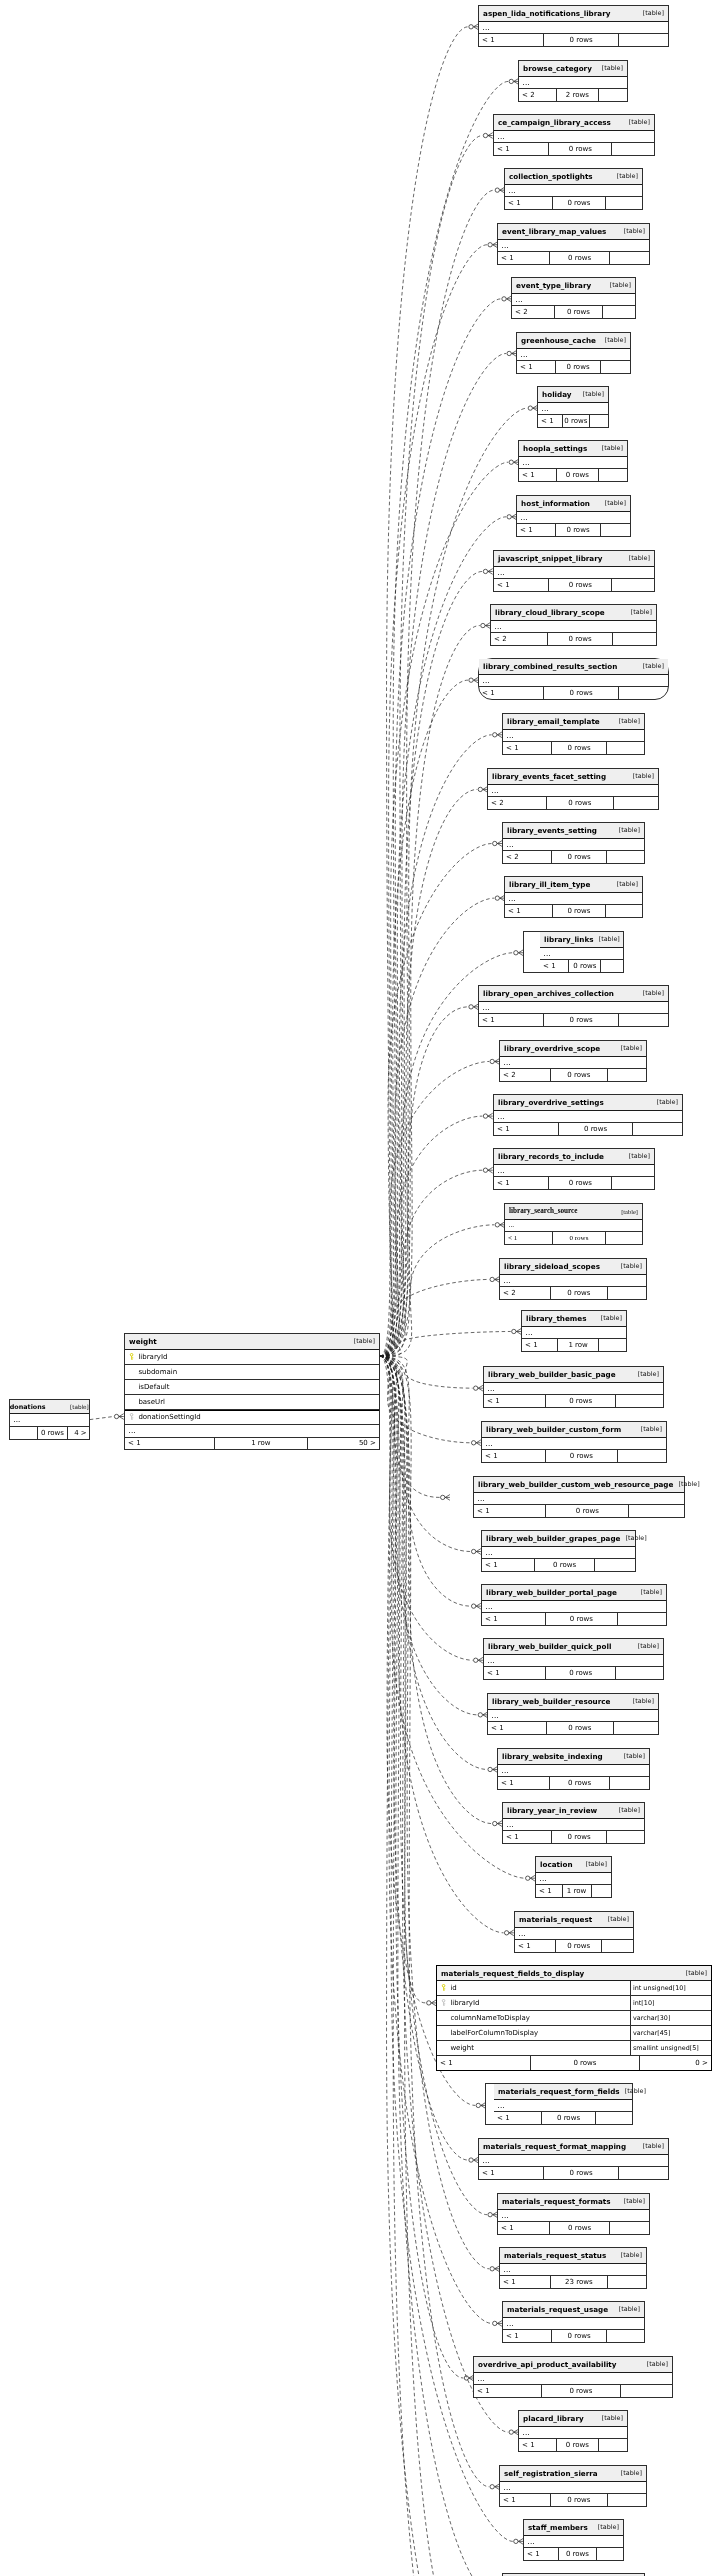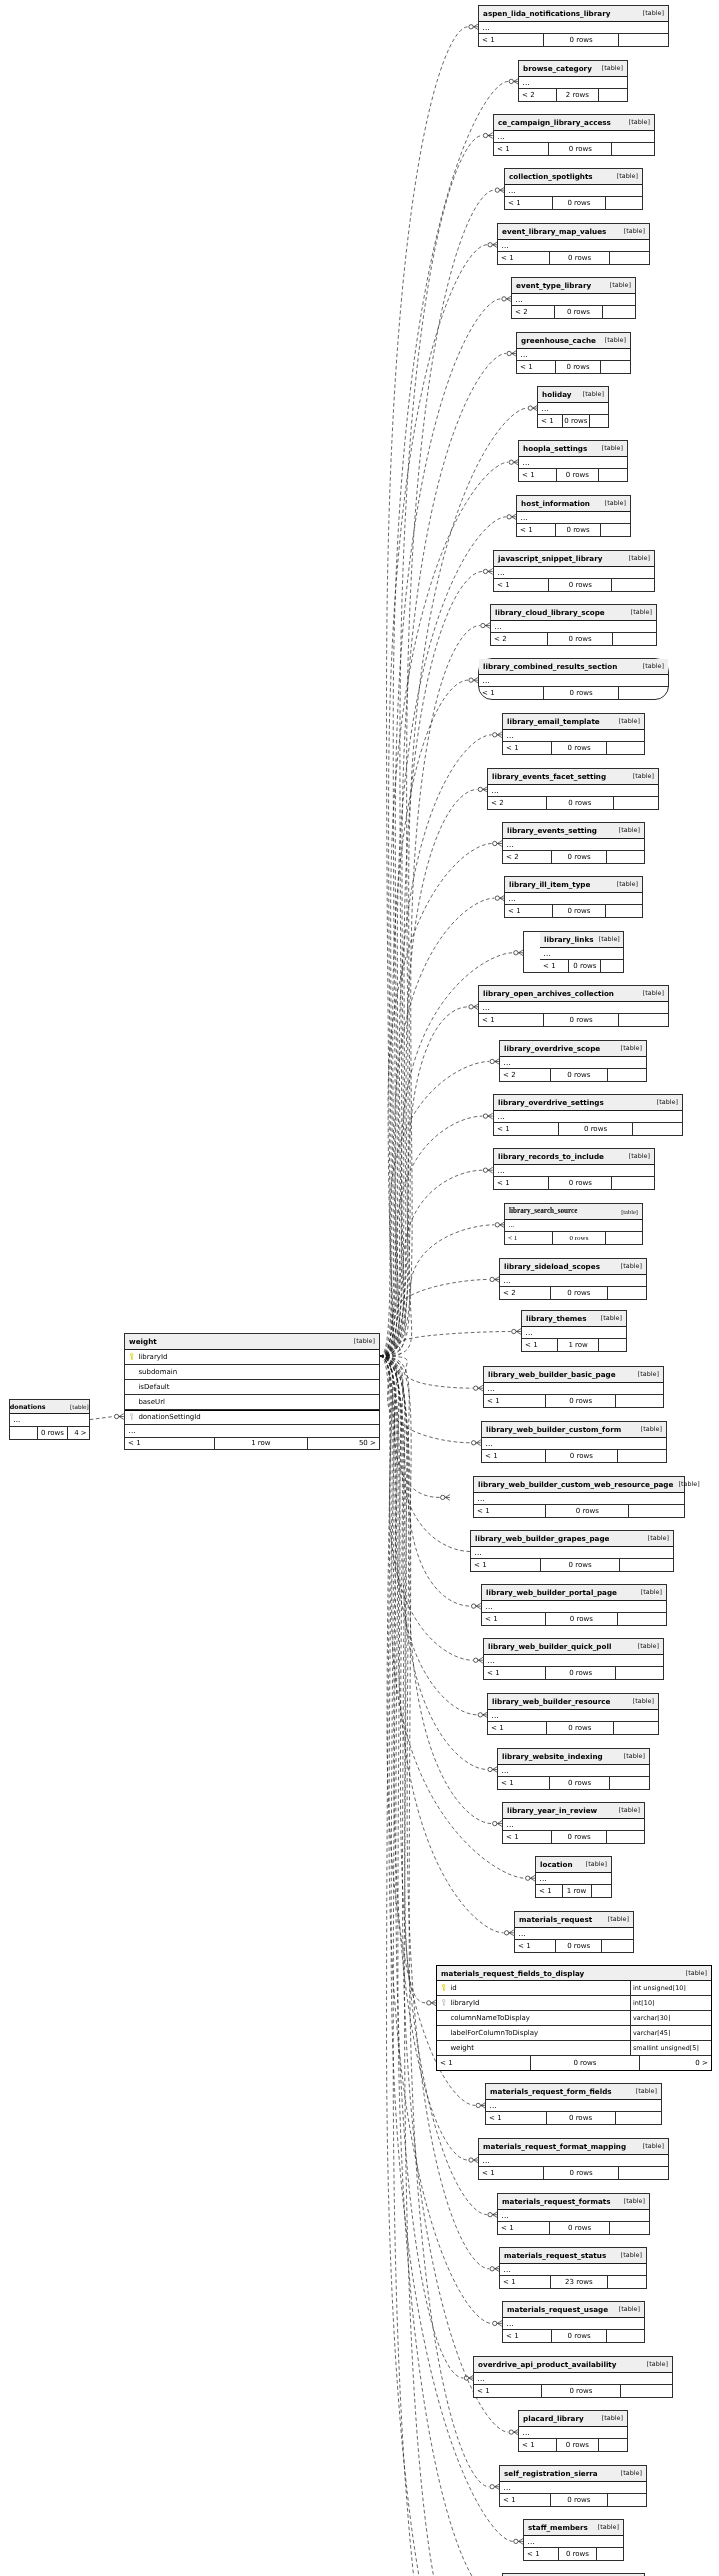--- a/index.html
+++ b/index.html
@@ -733,21 +733,21 @@
       <span class="tname">library_web_builder_custom_web_resource_page</span>
       <span class="tbadge">[table]</span>
     </div>
     <div class="ellipsis-row">...</div>
     <div class="stats">
       <span class="cell parents">&lt; 1</span>
       <span class="cell rowsc">0 rows</span>
       <span class="cell children"></span>
     </div>
   </div>
-      <div class="tbox related" style="left: 470px; top: 1530px; width: 204px; text-align: right;">
+      <div class="tbox related" style="left: 481px; top: 1530px; width: 155px; text-align: right;">
     <div class="thead">
       <span class="tname">library_web_builder_grapes_page</span>
       <span class="tbadge">[table]</span>
     </div>
     <div class="ellipsis-row">...</div>
     <div class="stats">
       <span class="cell parents">&lt; 1</span>
       <span class="cell rowsc">0 rows</span>
       <span class="cell children"></span>
     </div>
@@ -829,21 +829,21 @@
       <span class="tname">materials_request</span>
       <span class="tbadge">[table]</span>
     </div>
     <div class="ellipsis-row">...</div>
     <div class="stats">
       <span class="cell parents">&lt; 1</span>
       <span class="cell rowsc">0 rows</span>
       <span class="cell children"></span>
     </div>
   </div>
-      <div class="tbox related" style="left: 485px; top: 2083px; width: 177px;">
+      <div class="tbox related" style="left: 485px; top: 2083px; width: 148px; padding-left: 8px;">
     <div class="thead">
       <span class="tname">materials_request_form_fields</span>
       <span class="tbadge">[table]</span>
     </div>
     <div class="ellipsis-row">...</div>
     <div class="stats">
       <span class="cell parents">&lt; 1</span>
       <span class="cell rowsc">0 rows</span>
       <span class="cell children"></span>
     </div>

